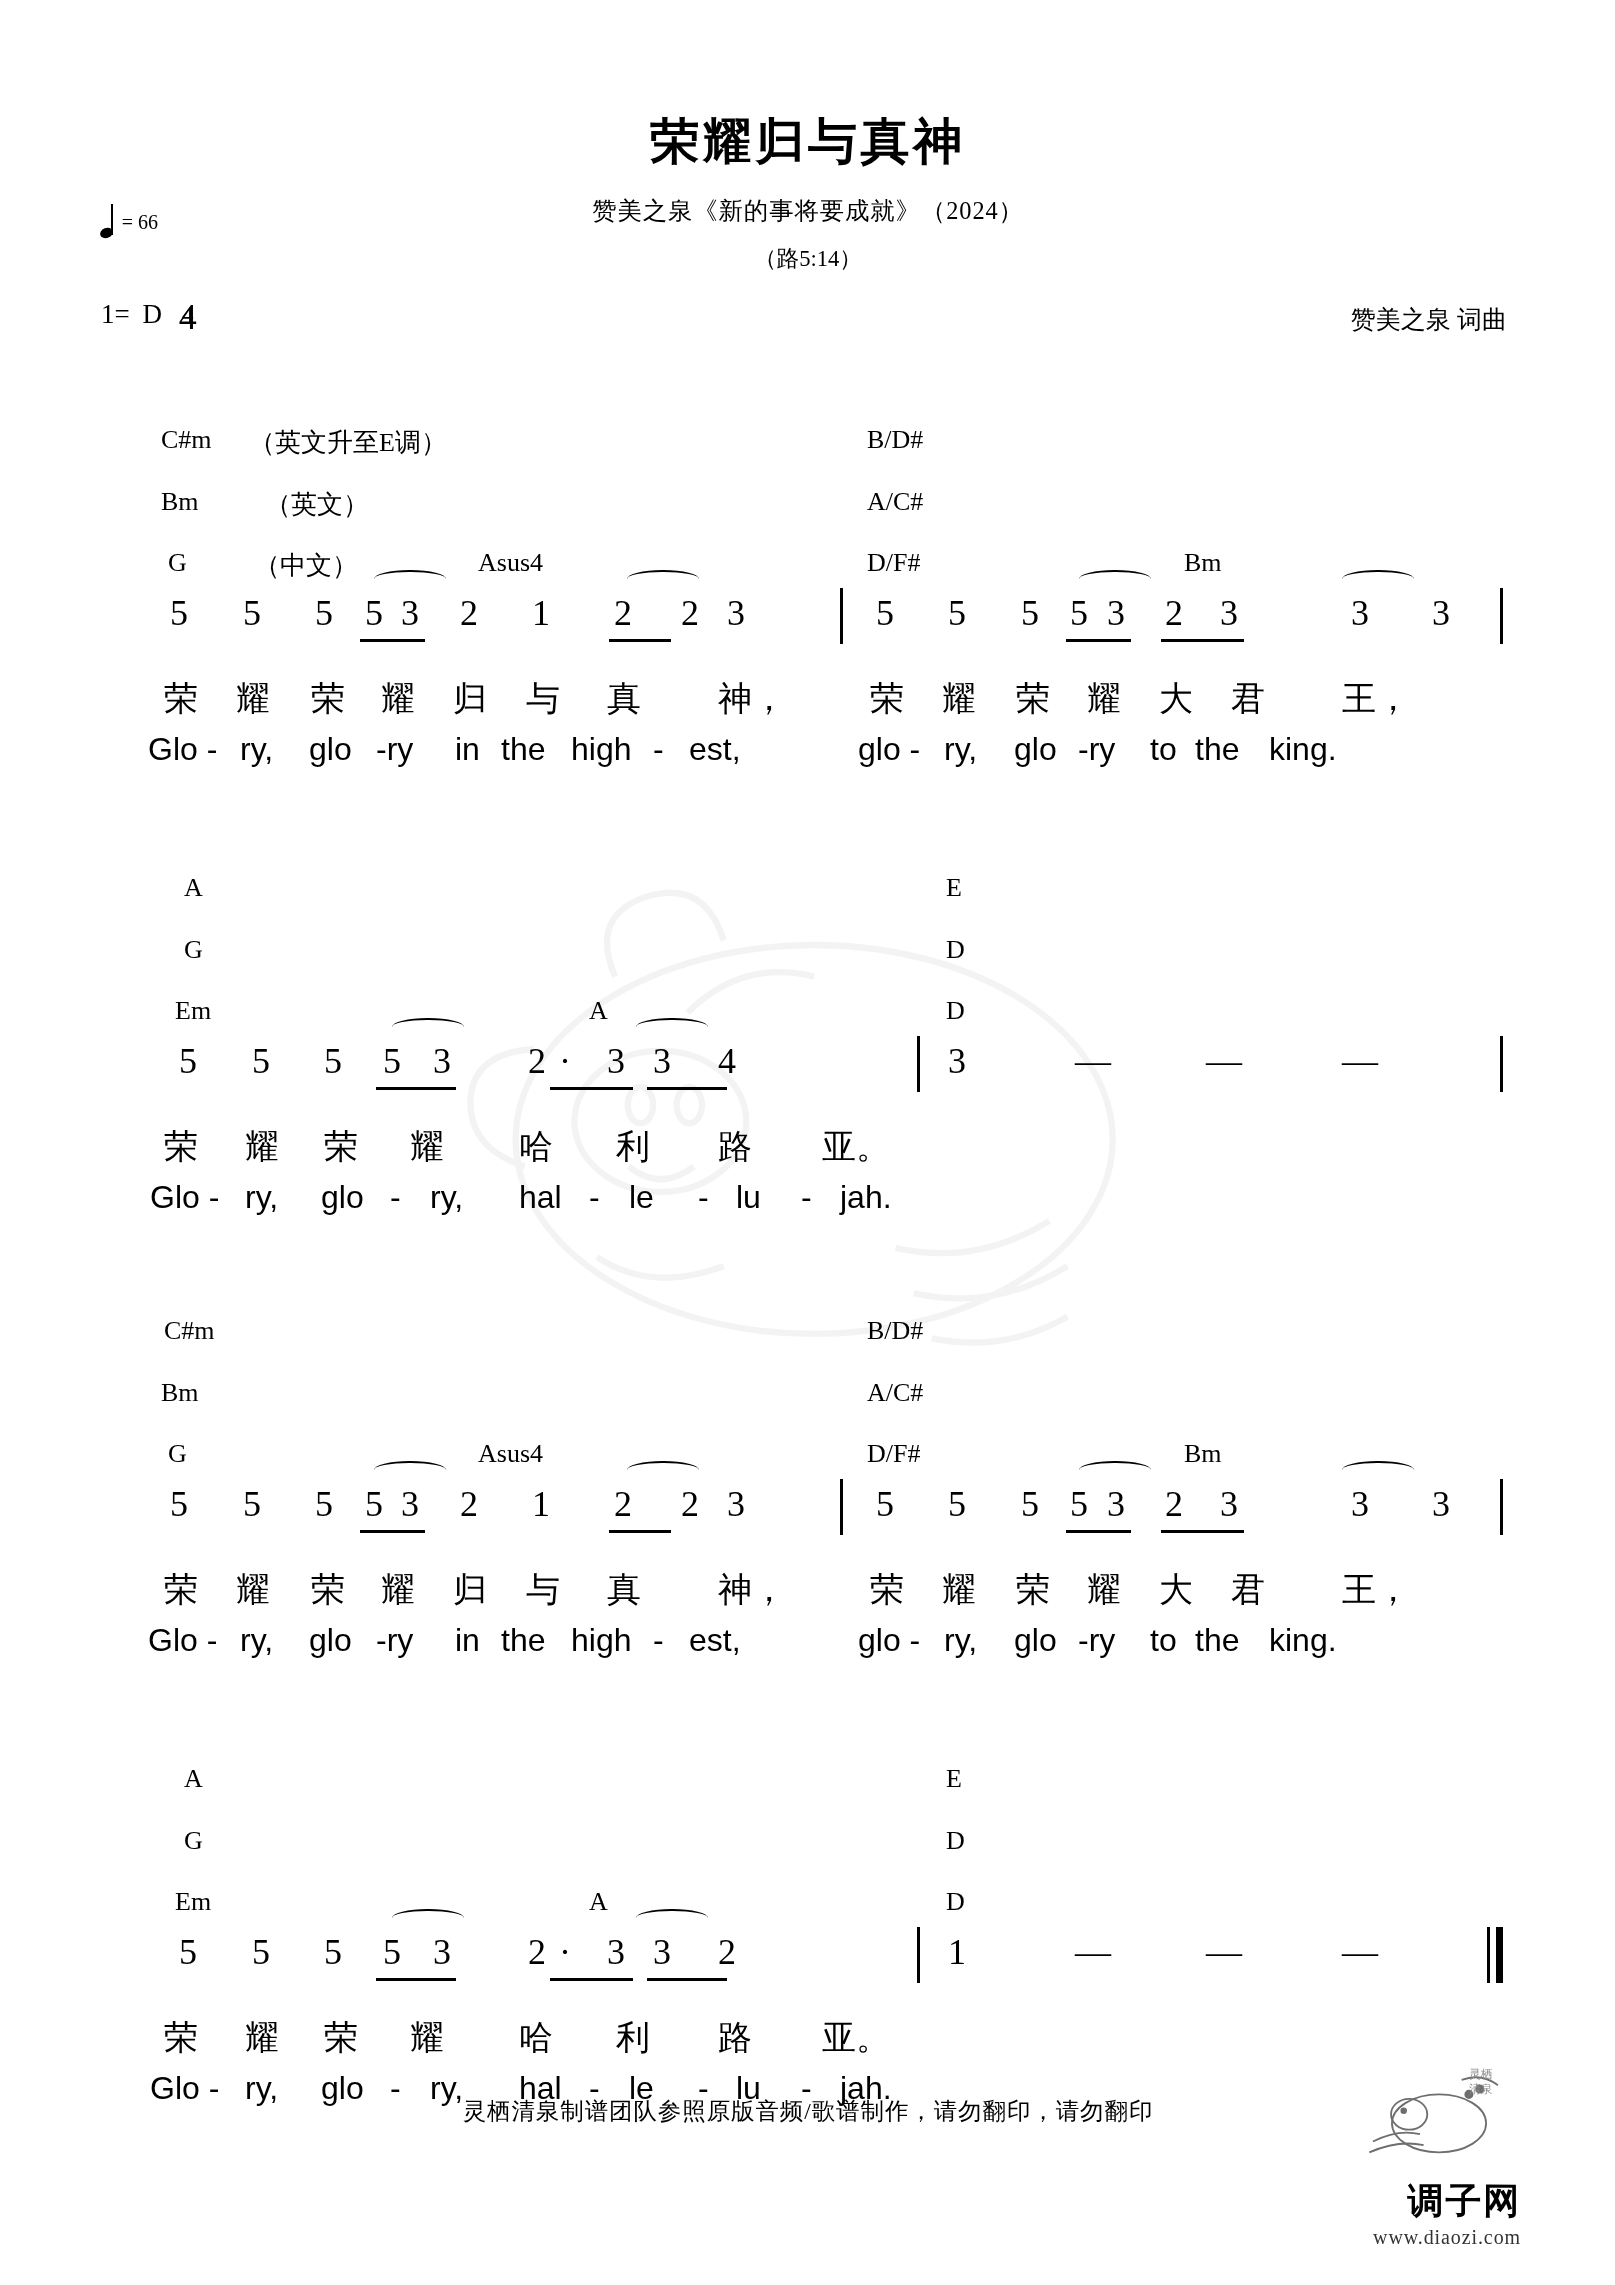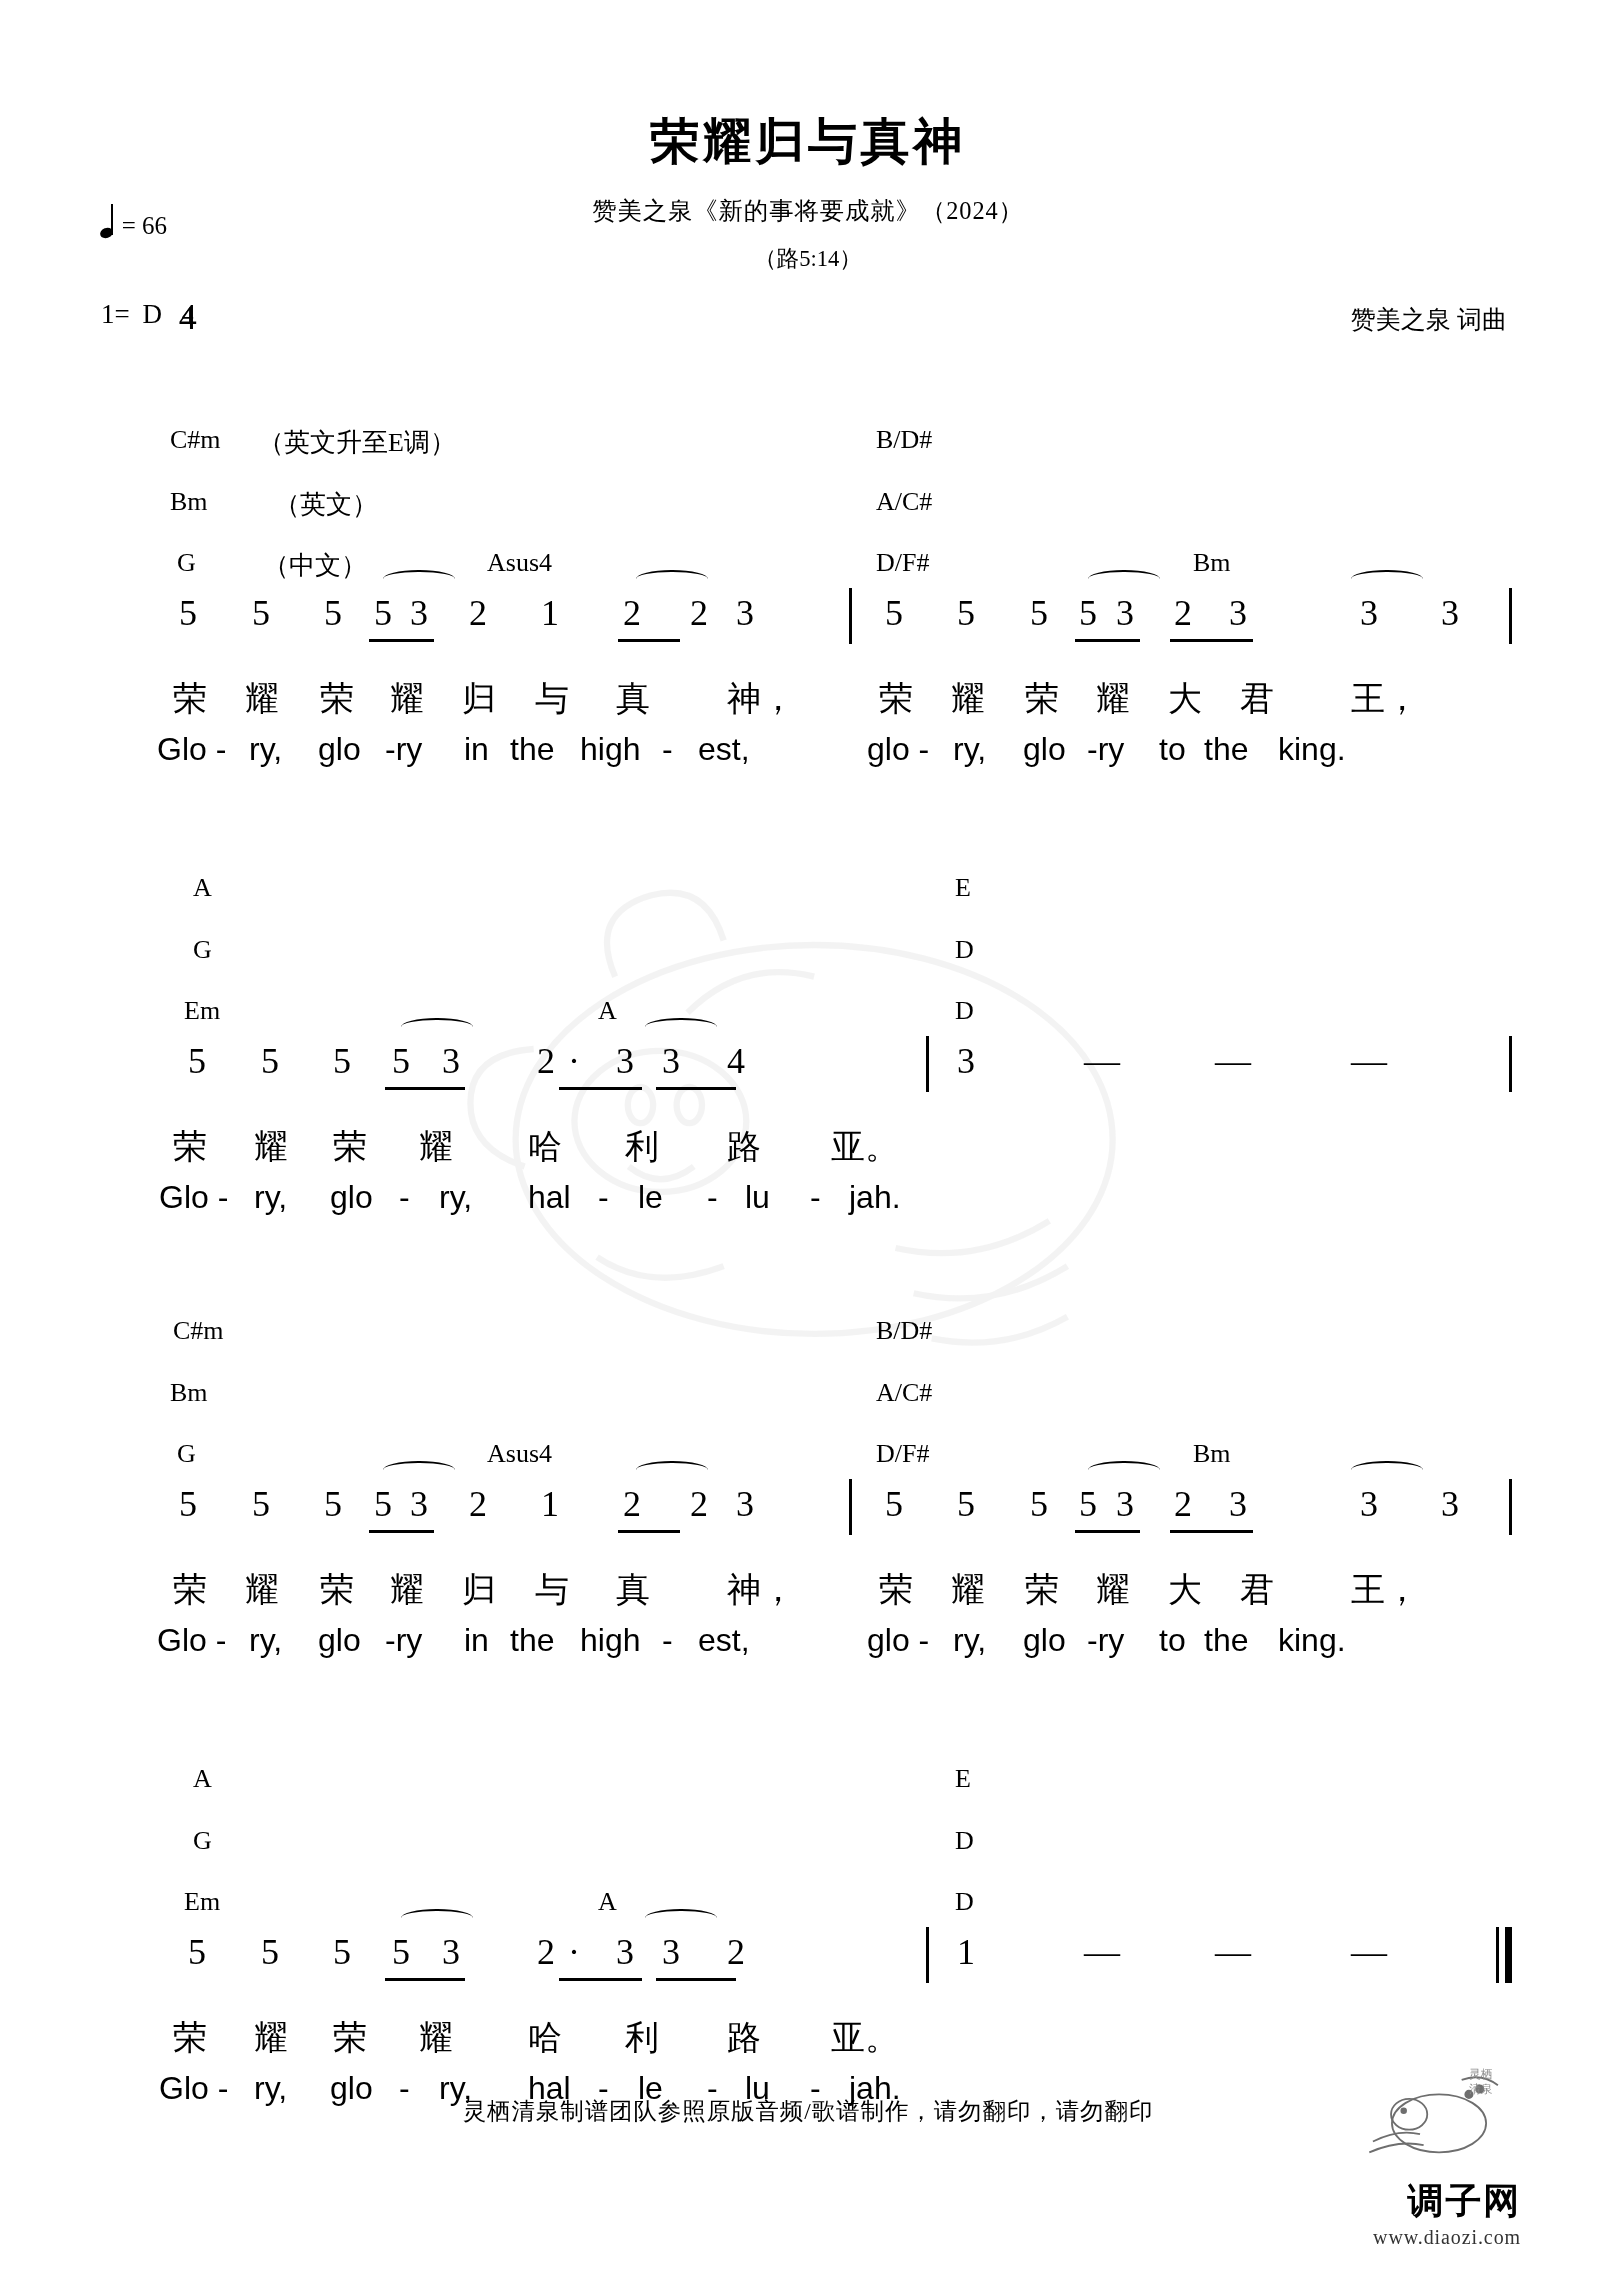--- a/index.html
+++ b/index.html
@@ -43,23 +43,23 @@
     font-family: "Liberation Serif", serif;
     font-size: 22.6px;
     margin-top: 16.3px;
   }
 
   .tempo {
     position: absolute;
     left: 100px;
     top: 204px;
     font-family: "Liberation Serif", serif;
-    font-size: 25px;
+    font-size: 20px;
     display: flex;
-    align-items: flex-end;
+    align-items: center;
   }
   .quarter-note {
     display: inline-block;
     position: relative;
     width: 16.3px;
     height: 36px;
     margin-right: 5.4px;
   }
   .quarter-note .head {
     position: absolute;
@@ -141,21 +141,21 @@
     right: 100px;
     bottom: 118px;
     width: 163px;
     height: 109px;
     opacity: 0.85;
   }
 
   
   .system {
     position: absolute;
-    left: 12px;
+    left: 3px;
     width: 1360px;
   }
   .chords {
     position: relative;
     height: 0;
   }
   .chord {
     position: absolute;
     font-family: "Liberation Serif", serif;
     font-size: 26px;

